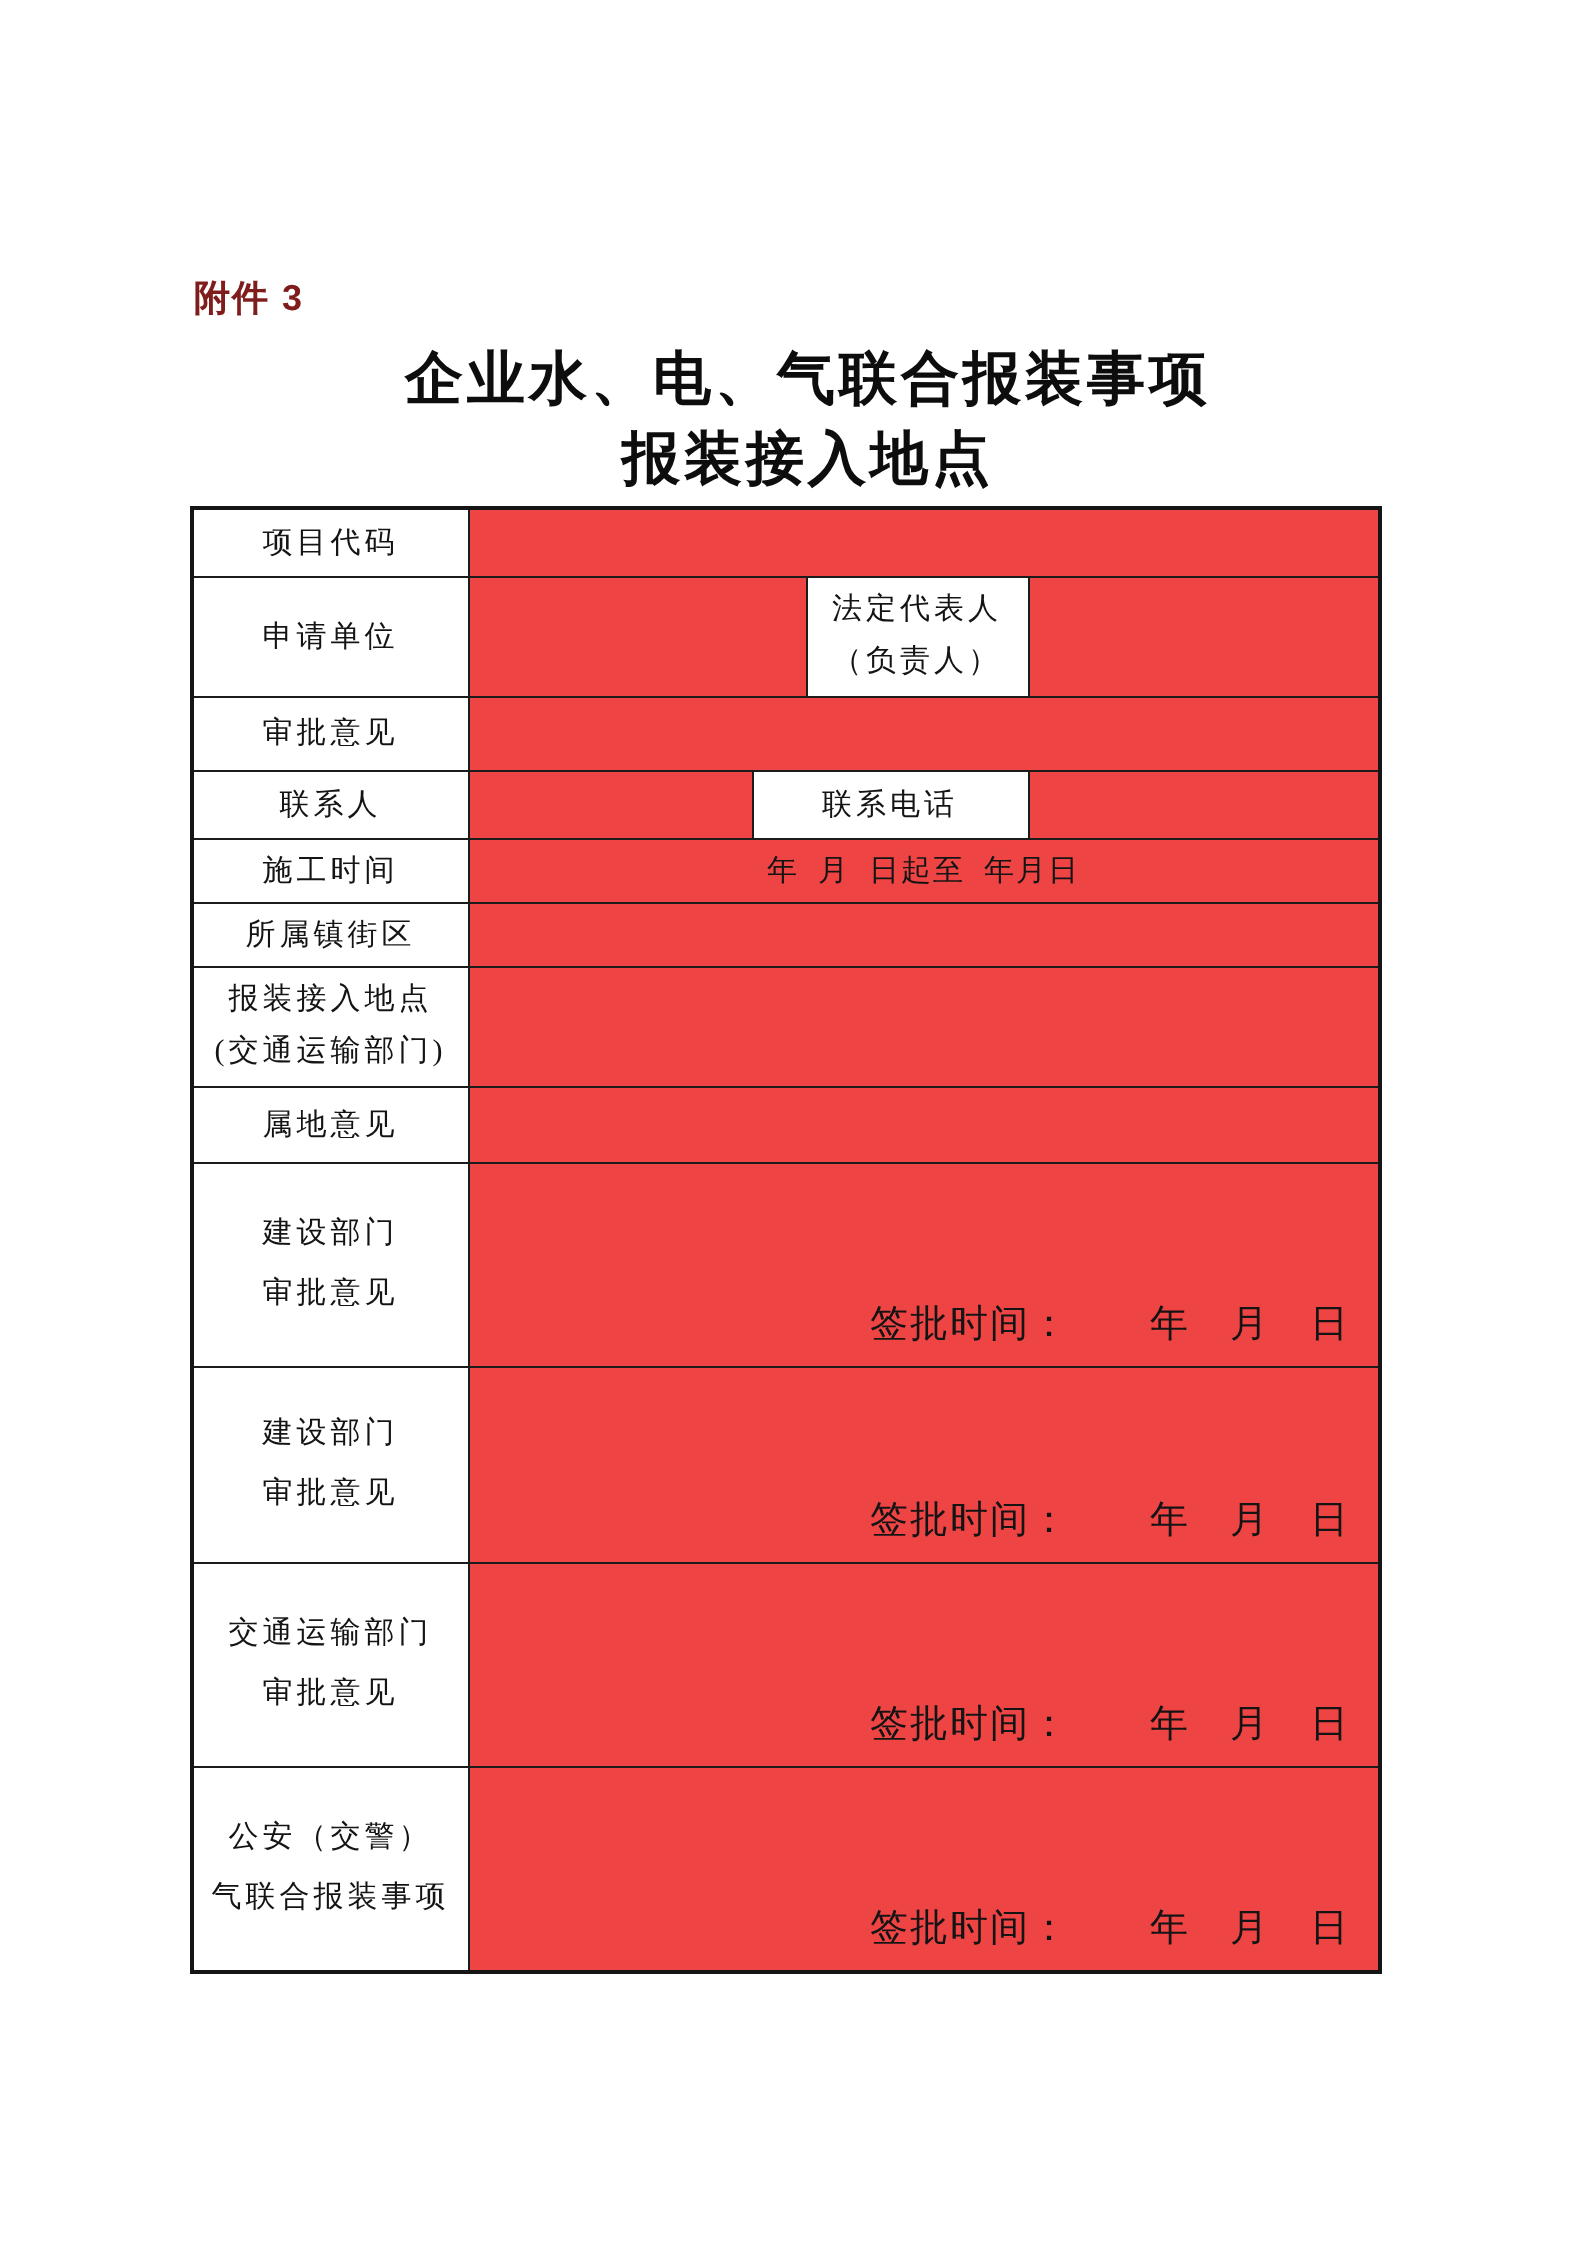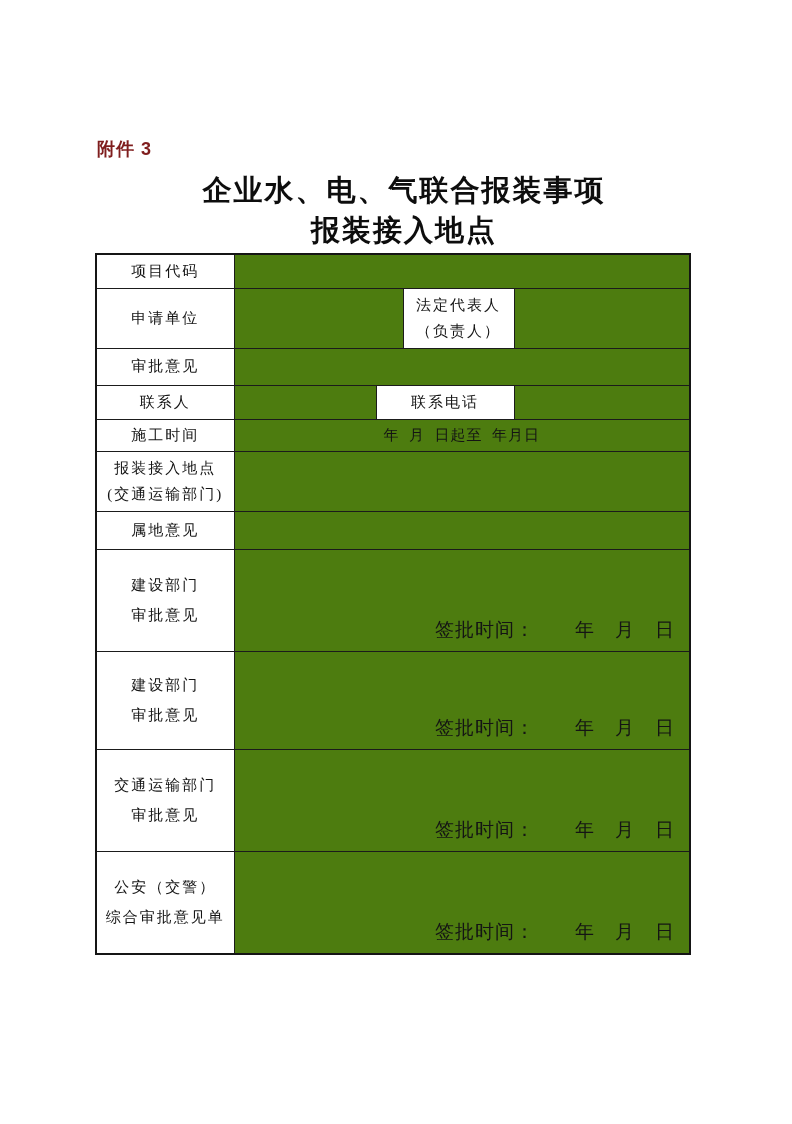--- a/index.html
+++ b/index.html
@@ -51,21 +51,21 @@
     vertical-align: middle;
     font-size: 15px;
     color: #141414;
   }
   td.lbl {
     text-align: center;
     letter-spacing: 2px;
   }
   td.lbl .l2 { display: block; line-height: 26px; }
   td.lbl .gap2 { line-height: 30px; }
-  td.val { background: #4d7c0f; }
+  td.val { background: #ef4444; }
   td.center-val {
     text-align: center;
     white-space: pre;
     letter-spacing: 1px;
   }
   td.sign-cell { position: relative; }
   .sign-time {
     position: absolute;
     right: 14px; bottom: 8px;
     font-size: 19px;
@@ -121,20 +121,24 @@
       <td class="val"></td>
       <td class="lbl" colspan="2">联系电话</td>
       <td class="val"></td>
     </tr>
 
     <tr style="height:32px">
       <td class="lbl">施工时间</td>
       <td class="val center-val" colspan="4">年  月  日起至  年月日</td>
     </tr>
 
+    <tr style="height:32px">
+      <td class="lbl">所属镇街区</td>
+      <td class="val" colspan="4"></td>
+    </tr>
 
     <tr style="height:60px">
       <td class="lbl">
         <span class="l2">报装接入地点</span>
         <span class="l2">(交通运输部门)</span>
       </td>
       <td class="val" colspan="4"></td>
     </tr>
 
     <tr style="height:38px">
@@ -171,21 +175,21 @@
       </td>
       <td class="val sign-cell" colspan="4">
         <span></span>
         <span class="sign-time">签批时间：　　年　月　日</span>
       </td>
     </tr>
 
     <tr style="height:103px">
       <td class="lbl">
         <span class="l2 gap2">公安（交警）</span>
-        <span class="l2 gap2">综合审批意见单</span>
+        <span class="l2 gap2">气联合报装事项</span>
       </td>
       <td class="val sign-cell" colspan="4">
         <span></span>
         <span class="sign-time">签批时间：　　年　月　日</span>
       </td>
     </tr>
   </tbody>
     </table>
 
 </div>

